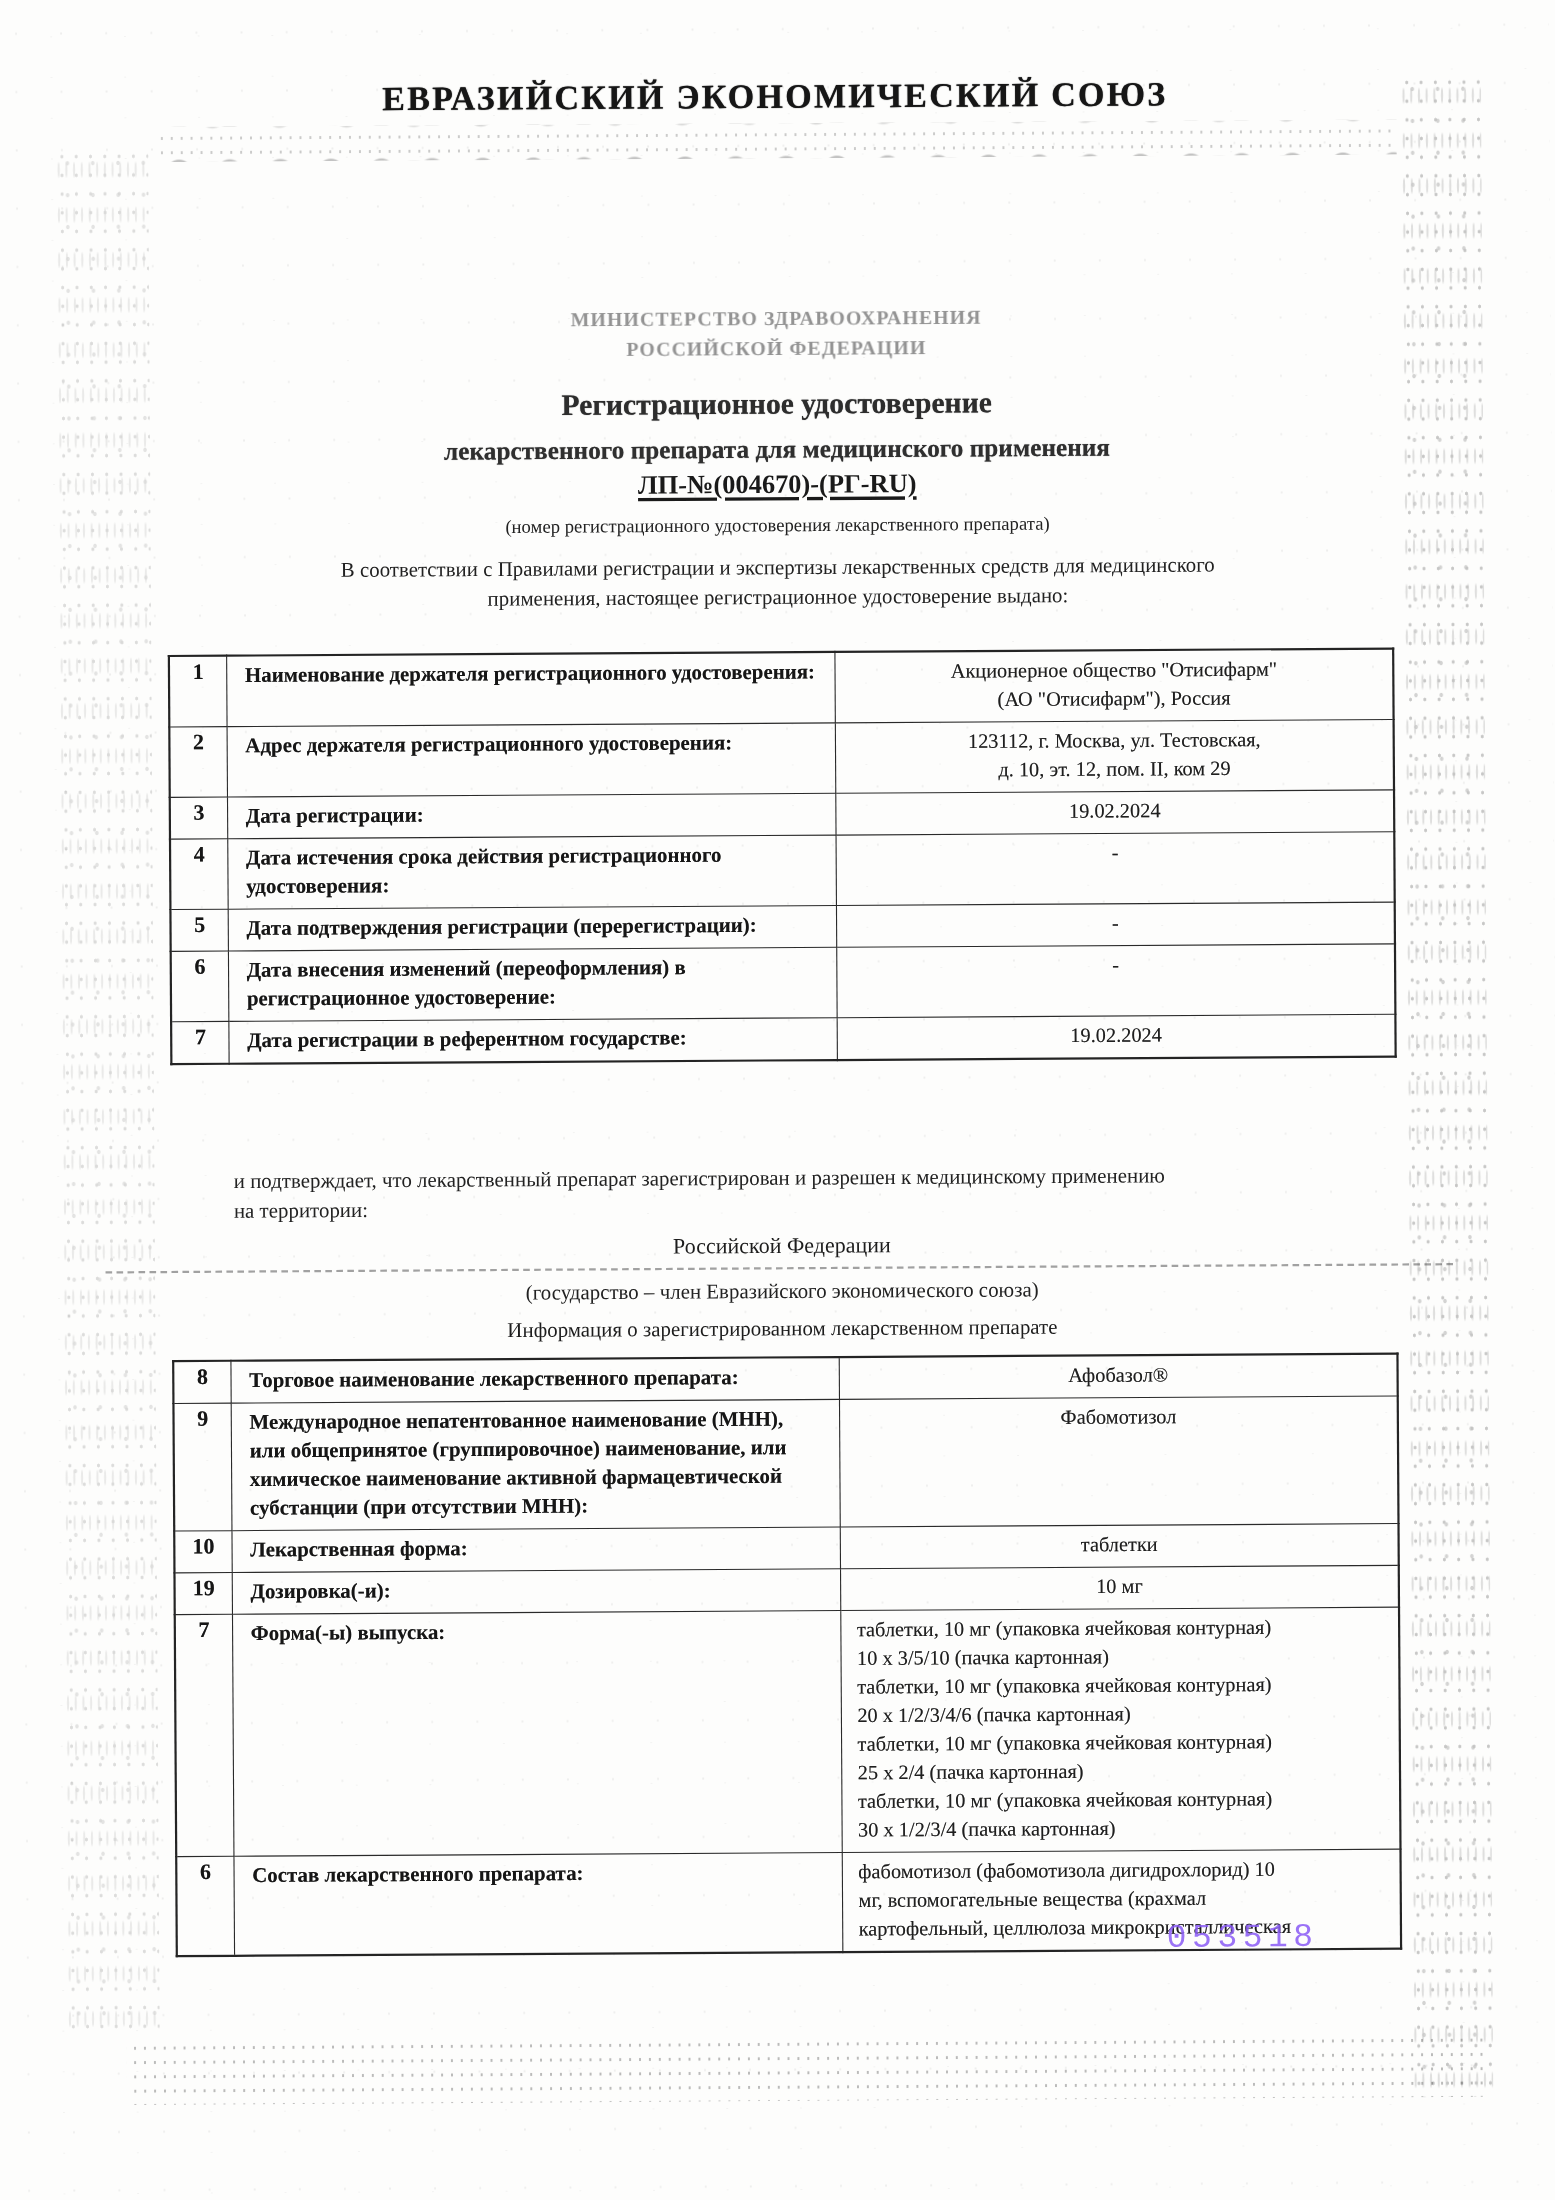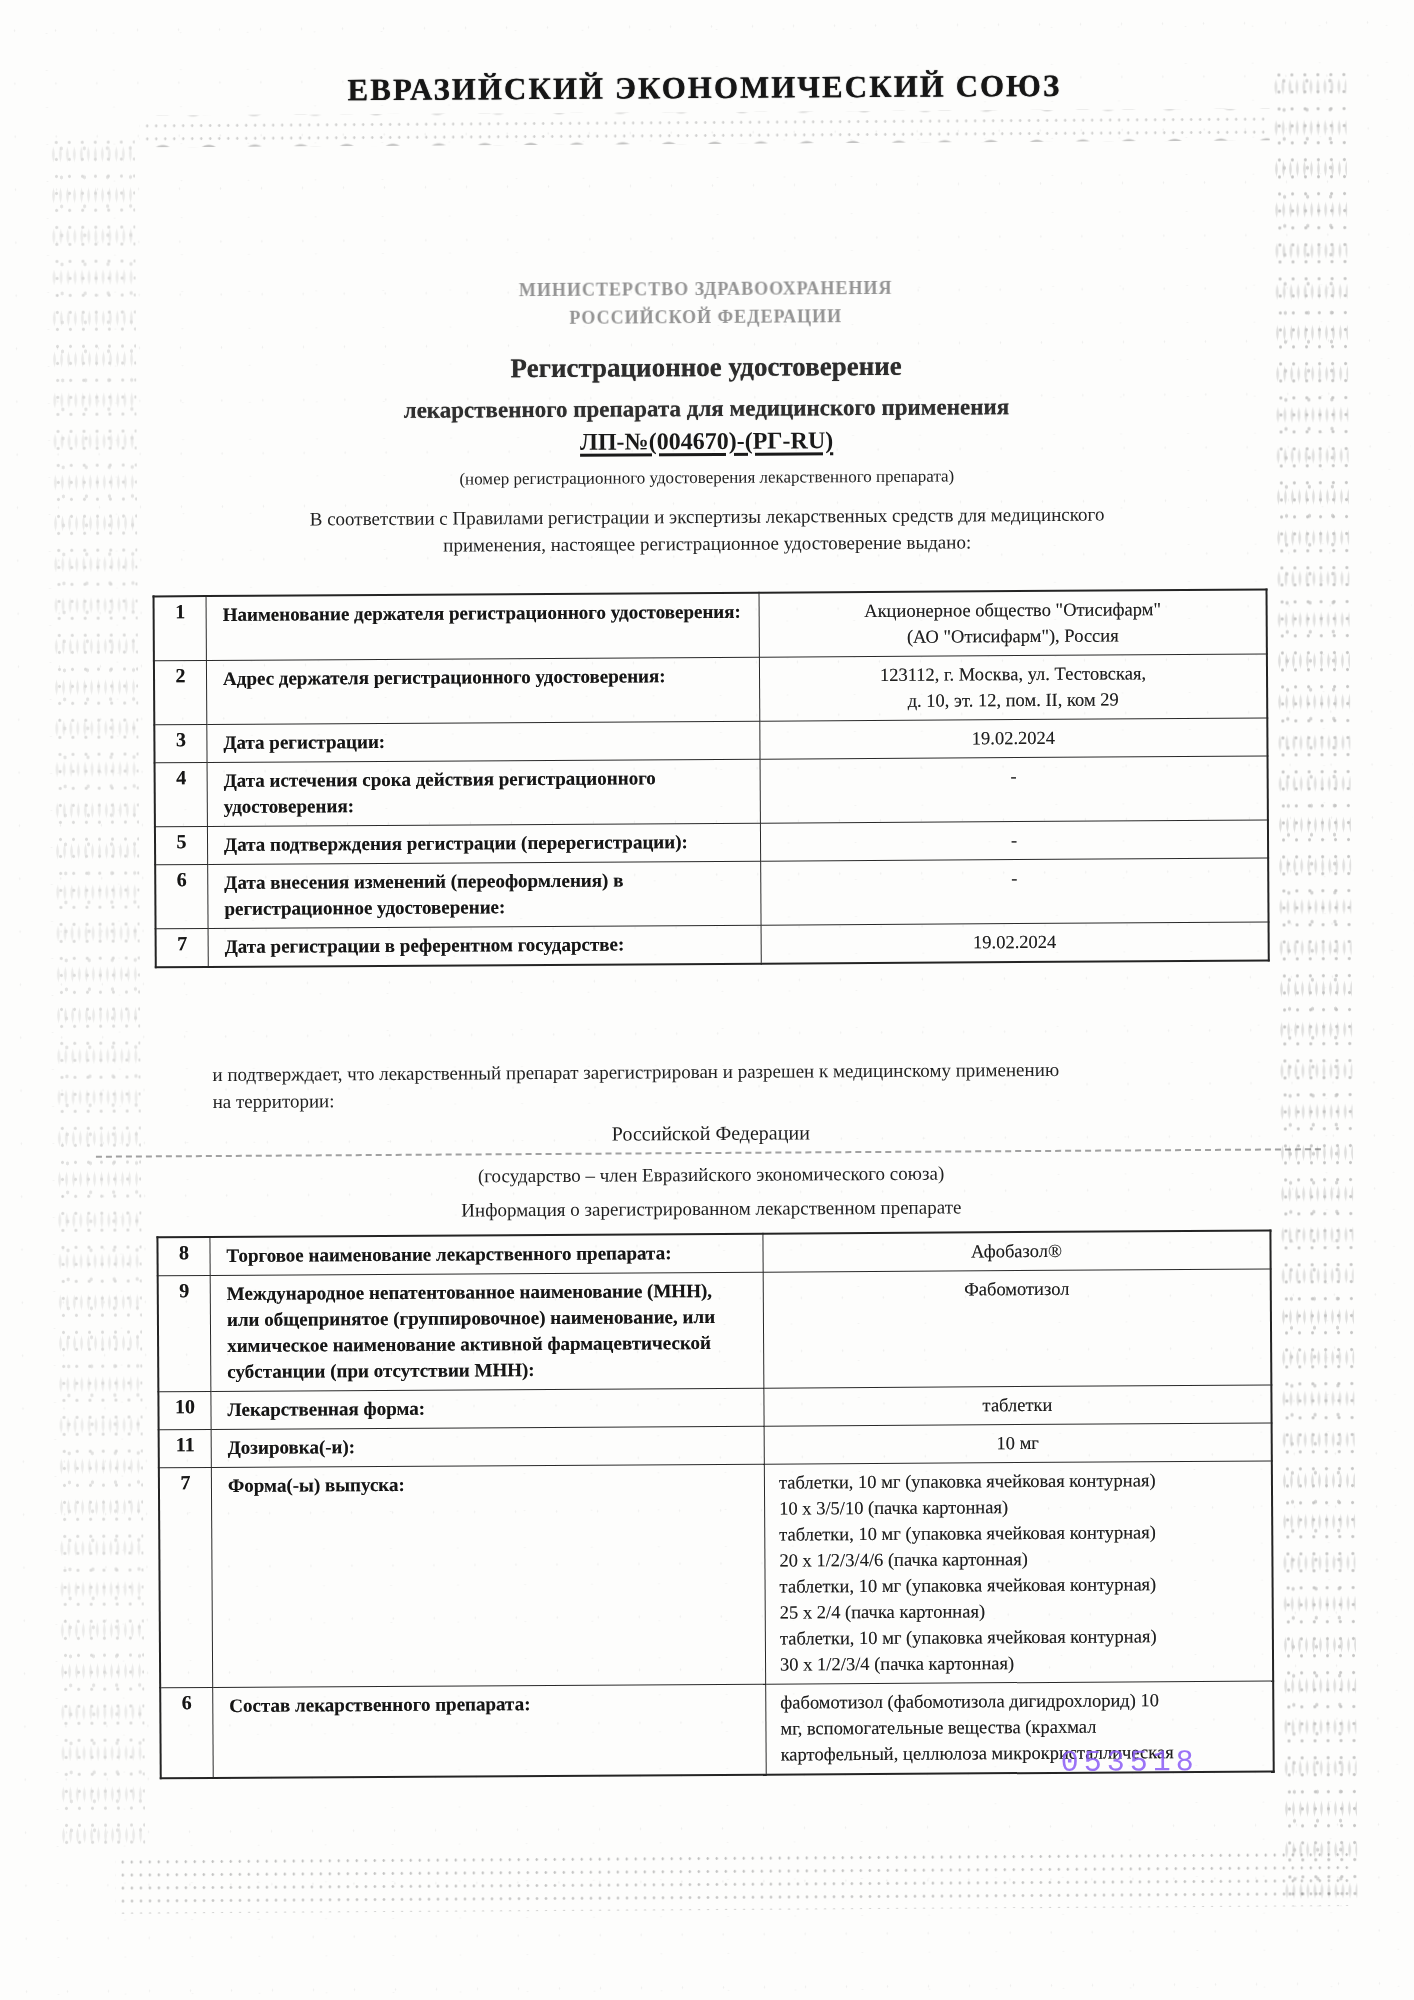--- a/index.html
+++ b/index.html
@@ -201,21 +201,21 @@
         <td class="c-num">9</td>
         <td class="c-label">Международное непатентованное наименование (МНН), или общепринятое (группировочное) наименование, или химическое наименование активной фармацевтической субстанции (при отсутствии МНН):</td>
         <td class="c-value">Фабомотизол</td>
       </tr>
       <tr>
         <td class="c-num">10</td>
         <td class="c-label">Лекарственная форма:</td>
         <td class="c-value">таблетки</td>
       </tr>
       <tr>
-        <td class="c-num">11</td>
+        <td class="c-num">19</td>
         <td class="c-label">Дозировка(-и):</td>
         <td class="c-value">10 мг</td>
       </tr>
       <tr class="val-left">
         <td class="c-num">7</td>
         <td class="c-label">Форма(-ы) выпуска:</td>
         <td class="c-value">таблетки, 10 мг (упаковка ячейковая контурная)
 10 х 3/5/10 (пачка картонная)
 таблетки, 10 мг (упаковка ячейковая контурная)
 20 х 1/2/3/4/6 (пачка картонная)

